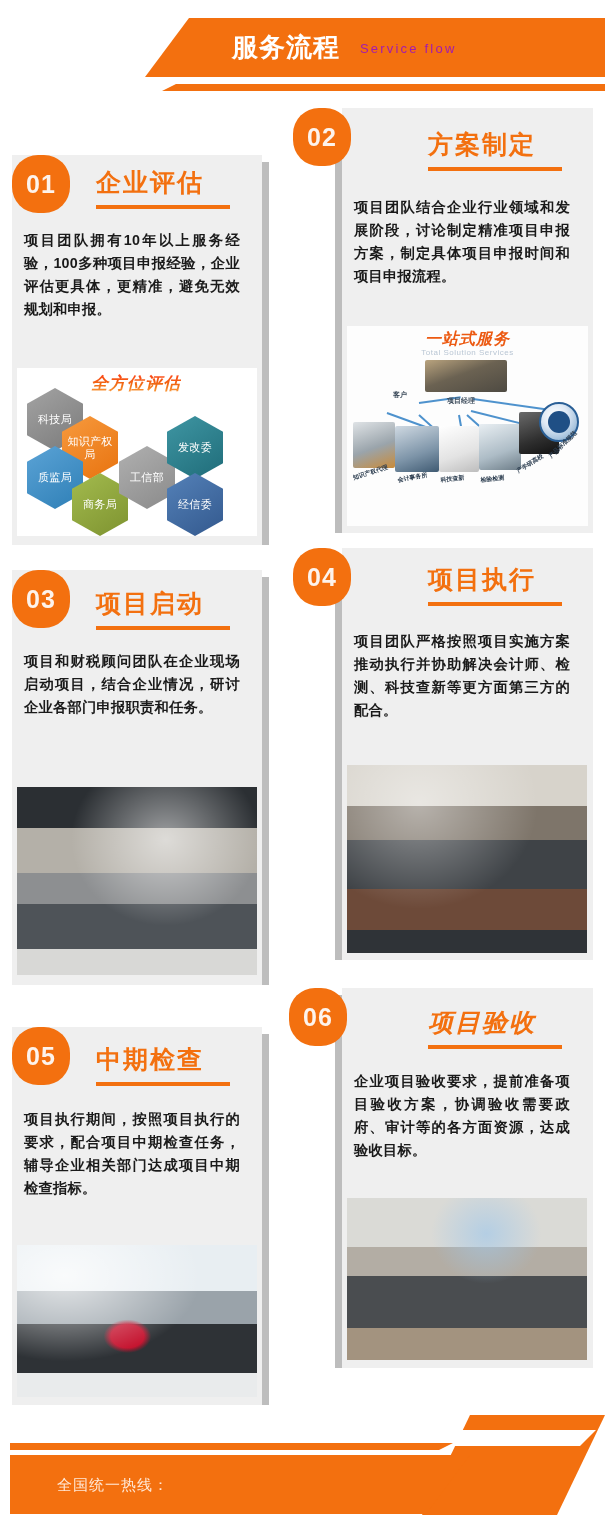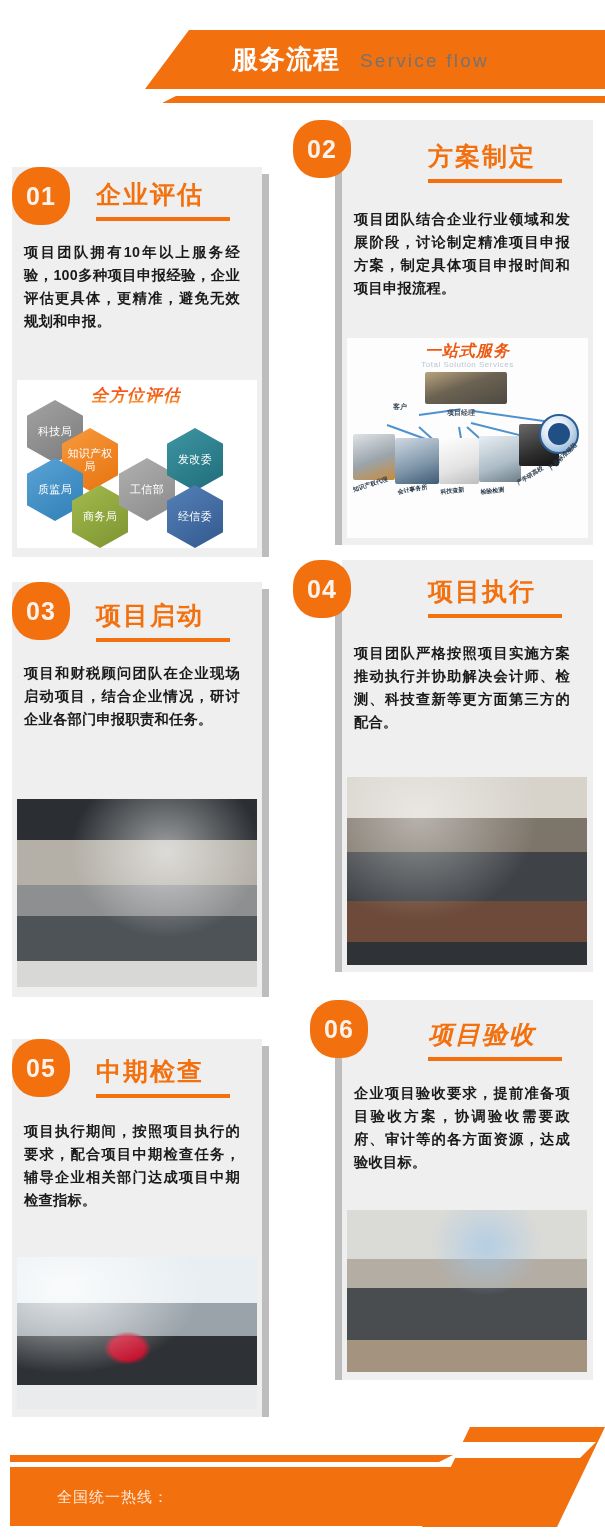--- a/index.html
+++ b/index.html
@@ -8,21 +8,20 @@
     height: 1538px;
     background: #ffffff;
     font-family: "Liberation Sans", "DejaVu Sans", sans-serif;
     overflow: hidden;
   }
   #page {
     position: relative;
     width: 605px;
     height: 1473px;
     background: #ffffff;
-    margin-top: 12px;
   }
 
   
   .header-wrap { position: absolute; left: 0; top: 0; width: 605px; height: 108px; }
   .header-band {
     position: absolute; left: 145px; top: 18px; width: 460px; height: 59px;
     background: #f3700f;
     clip-path: polygon(44px 0, 460px 0, 460px 59px, 0 59px);
   }
   .header-rule {
@@ -30,21 +29,21 @@
     background: #f3700f;
     clip-path: polygon(14px 0, 443px 0, 443px 7px, 0 7px);
   }
   .header-title-cn {
     position: absolute; left: 232px; top: 27px;
     font-size: 26px; font-weight: bold; color: #ffffff; letter-spacing: 1px;
     line-height: 40px;
   }
   .header-title-en {
     position: absolute; left: 360px; top: 37px;
-    font-size: 19px; color: #737373; letter-spacing: 2.2px; line-height: 24px;
+    font-size: 13px; color: #a21caf; letter-spacing: 2.2px; line-height: 24px;
   }
 
   
   .card {
     position: absolute;
     background: #efefef;
   }
   .card-shadow {
     position: absolute;
     background: #bdbdbd;
@@ -285,21 +284,21 @@
 
   <div class="photo" style="left:17px; top:1245px; width:240px; height:152px;">
     <div class="photo-inner" style="background:
             radial-gradient(ellipse at 20% 20%, rgba(255,255,255,.75), rgba(255,255,255,0) 50%),
             radial-gradient(ellipse at 46% 60%, #c4102c 0 9%, rgba(196,16,44,0) 13%),
             linear-gradient(180deg,#e8eef2 0 30%, #9aa3aa 30% 52%, #2e3236 52% 84%, #e9ebec 84% 100%);"></div>
   </div>
 
   <div class="card" style="left:342px; top:988px; width:251px; height:380px;"></div>
   <div class="card-shadow" style="left:335px; top:995px; height:373px;"></div>
-  <div class="badge" style="left:310px; top:988px;">06</div>
+  <div class="badge" style="left:289px; top:988px;">06</div>
   <div class="card-title" style="left:428px; top:1006px;font-style:italic;">项目验收</div>
   <div class="card-title-underline" style="left:428px; top:1045px; width:134px;"></div>
   <div class="card-body" style="left:354px; top:1070px; width:216px;">企业项目验收要求，提前准备项目验收方案，协调验收需要政府、审计等的各方面资源，达成验收目标。</div>
 
   <div class="photo" style="left:347px; top:1198px; width:240px; height:162px;">
     <div class="photo-inner" style="background:
             radial-gradient(ellipse at 58% 22%, rgba(160,200,235,.65), rgba(160,200,235,0) 28%),
             linear-gradient(180deg,#dadad6 0 30%, #b3ada4 30% 48%, #4a4d50 48% 80%, #a3937f 80% 100%);"></div>
   </div>
 

